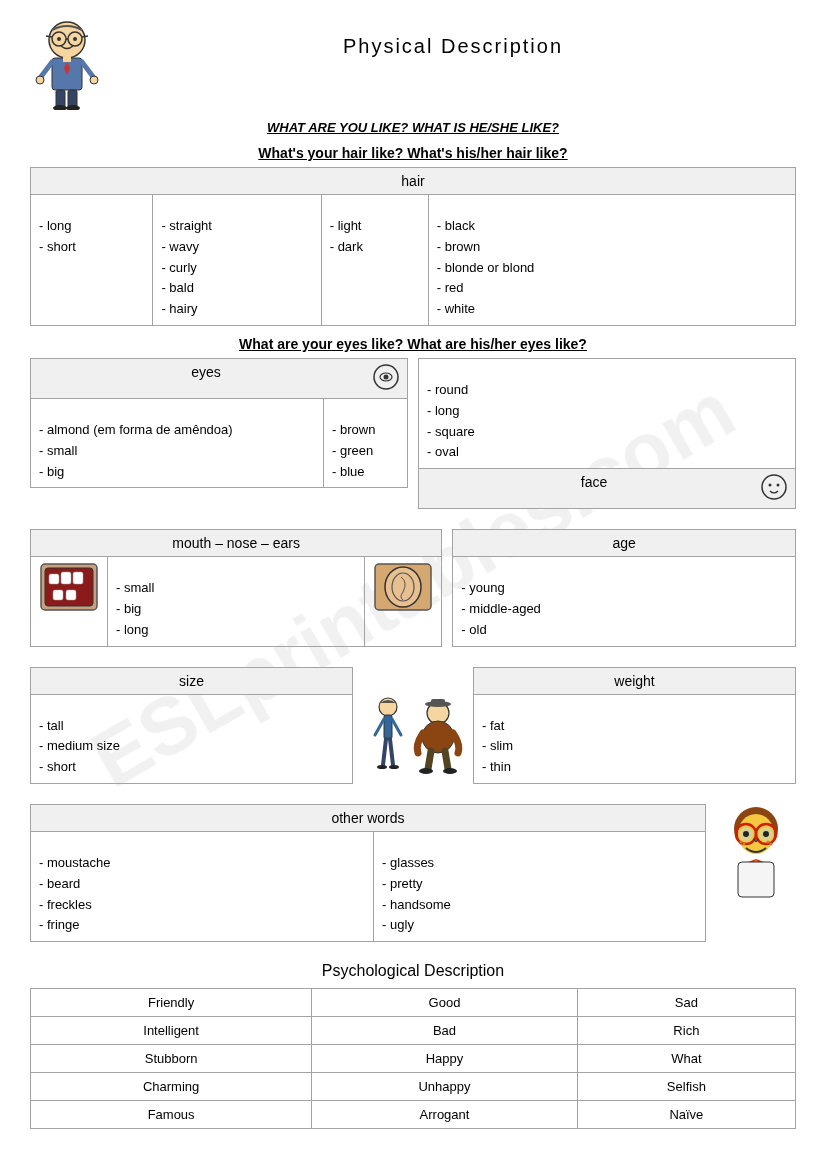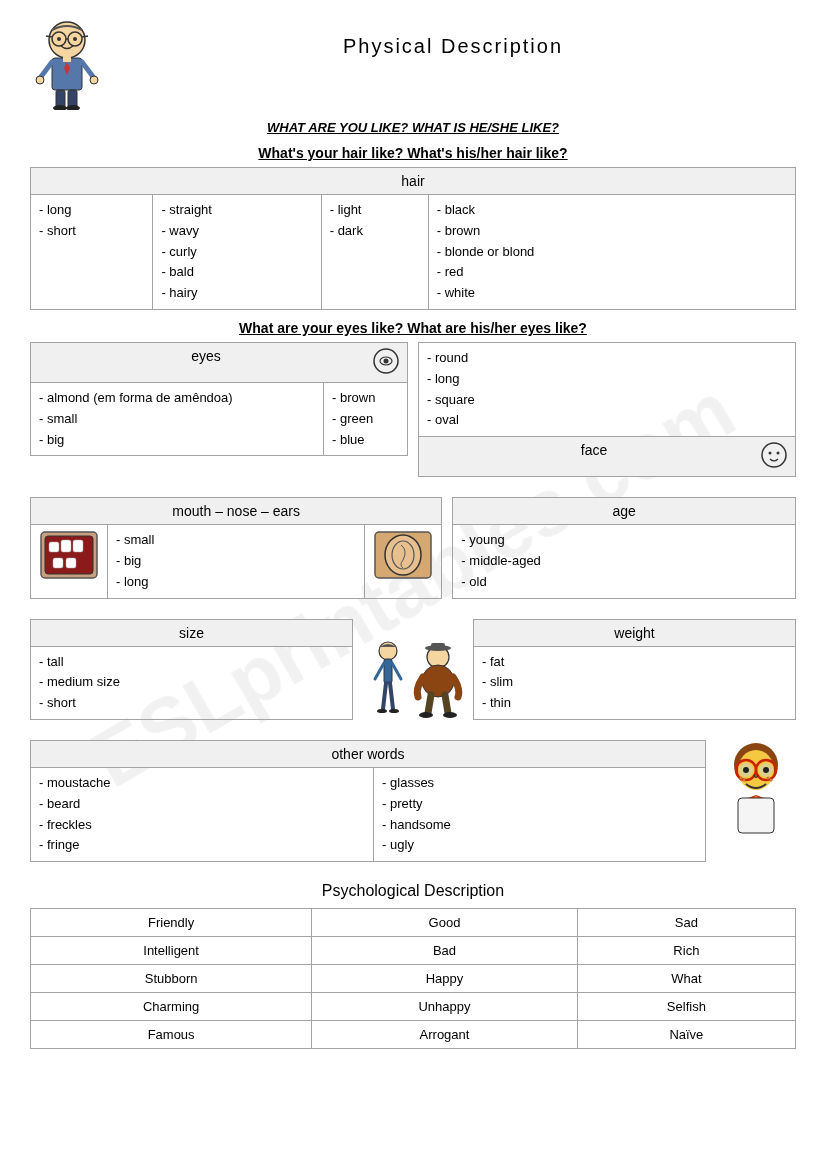--- a/index.html
+++ b/index.html
@@ -83,20 +83,21 @@
     .two-col-layout {
       display: flex;
       gap: 10px;
       margin-bottom: 10px;
     }
     .two-col-layout > div {
       flex: 1;
     }
     .cell-content {
       line-height: 1.6;
+      margin-top: 16px;
     }
     .psych-table td {
       text-align: center;
       padding: 6px 10px;
     }
     .size-weight-layout {
       display: flex;
       gap: 10px;
       margin-bottom: 10px;
       align-items: center;

